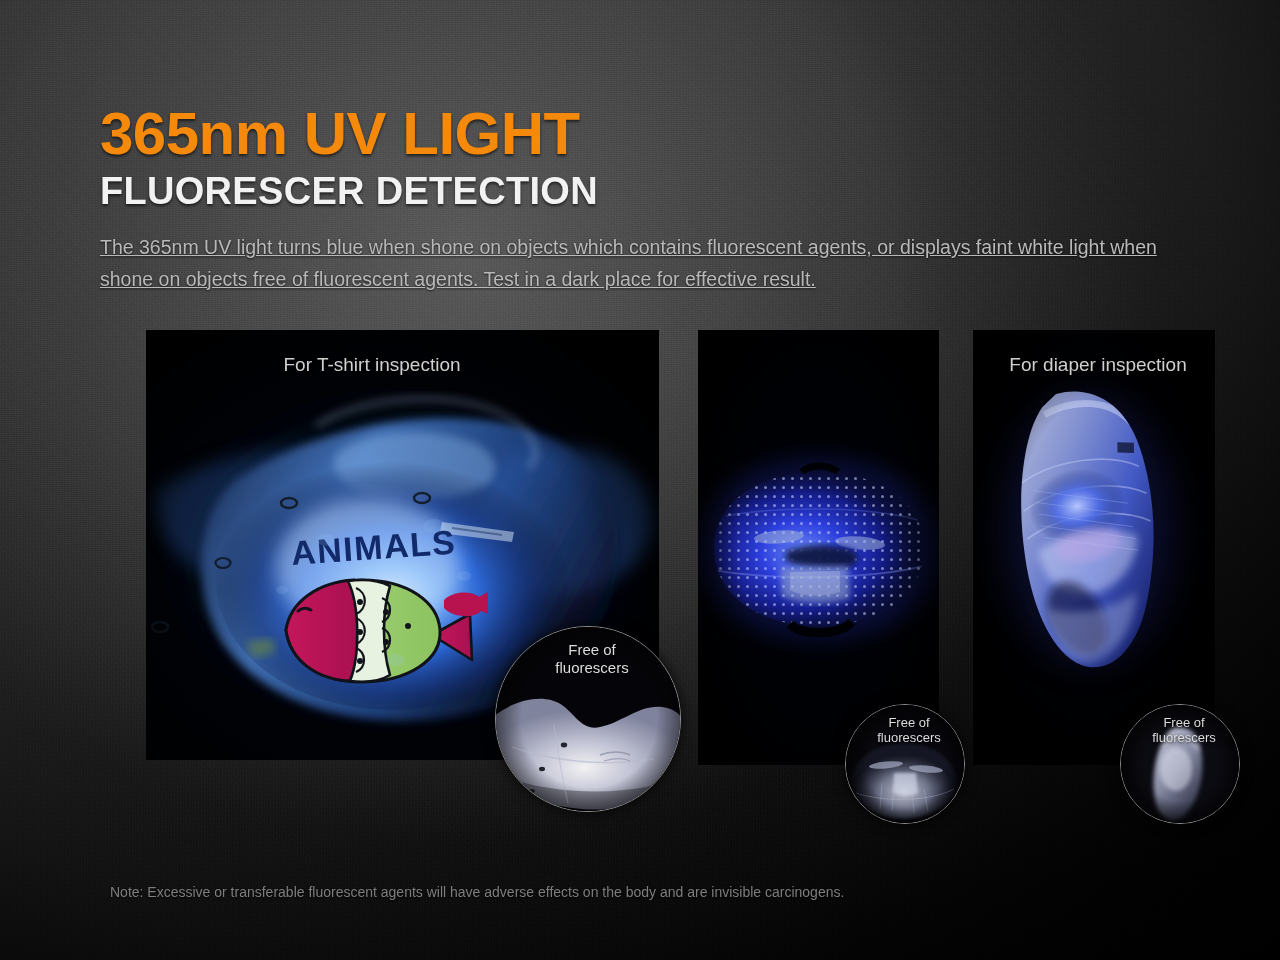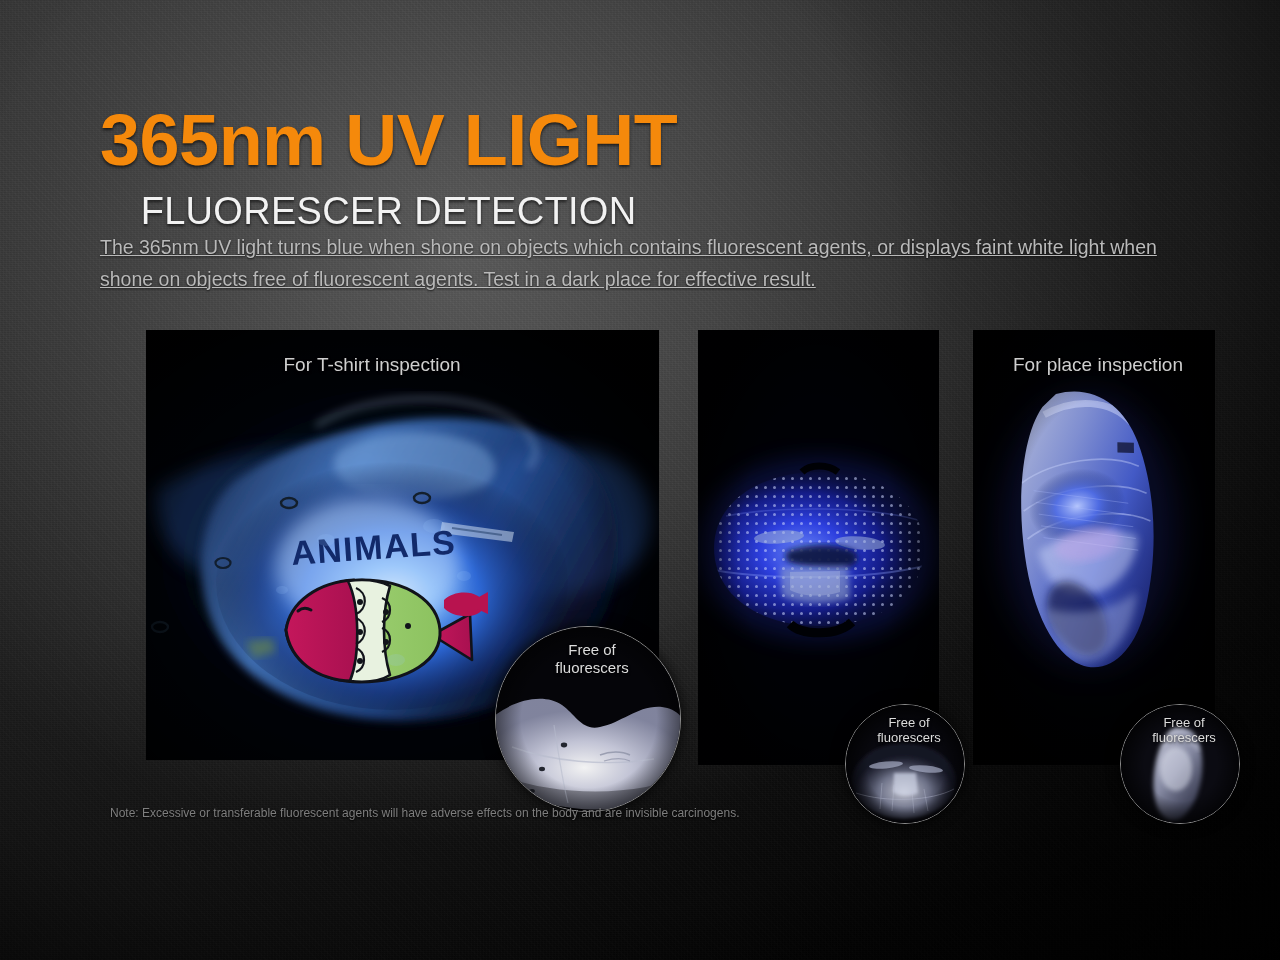--- a/index.html
+++ b/index.html
@@ -33,31 +33,31 @@
       repeating-linear-gradient(45deg, rgba(255,255,255,.018) 0px, rgba(255,255,255,.018) 1px, rgba(0,0,0,.02) 1px, rgba(0,0,0,.02) 4px);
   }
   #vignette {
     position:absolute; inset:0; pointer-events:none;
     background: radial-gradient(ellipse 1150px 1000px at 34% 28%, rgba(0,0,0,0) 40%, rgba(0,0,0,.35) 68%, rgba(0,0,0,.8) 88%, rgba(0,0,0,.95) 100%);
   }
 
   
   #header { position:absolute; left:100px; top:104px; z-index:5; }
   #title-main {
-    font-size: 72px;
+    font-size: 60px;
     font-weight: bold;
     color: #F5890B;
     letter-spacing: -0.5px;
     line-height: 1;
     text-shadow: 0 2px 3px rgba(0,0,0,.6);
   }
   #title-sub {
-    margin-top: 16px;
+    margin-top: 8px;
     font-size: 38px;
-    font-weight: normal;
+    font-weight: bold;
     color: #f2f2f2;
     letter-spacing: 0.3px;
     line-height: 1;
     text-shadow: 0 2px 3px rgba(0,0,0,.6);
     text-align: center;
   }
   #description {
     position:absolute; left:100px; top:232px; width: 1070px;
     font-size: 19.5px;
     line-height: 1.62;
@@ -101,22 +101,22 @@
 
   #inset-tshirt { left:452px; top:626px; width:186px; height:186px; }
   #inset-tshirt .inset-label { top:14px; font-size:15px; }
   #inset-mask   { left:802px; top:704px; width:120px; height:120px; }
   #inset-mask .inset-label { top:10px; font-size:13px; }
   #inset-diaper { left:1077px; top:704px; width:120px; height:120px; }
   #inset-diaper .inset-label { top:10px; font-size:13px; }
 
   
   #footer-note {
-    position:absolute; left:110px; top:806px; z-index:6;
-    font-size:12px; color:#7e7e7e;
+    position:absolute; left:110px; top:884px; z-index:6;
+    font-size:14px; color:#7e7e7e;
     text-shadow:0 1px 2px rgba(0,0,0,.9);
   }
 
   svg { display:block; }
 </style>
 </head>
 <body>
 
 <div id="page">
 
@@ -381,21 +381,21 @@
             <stop offset="52%" stop-color="#000" stop-opacity="0"></stop>
             <stop offset="100%" stop-color="#000" stop-opacity=".95"></stop>
           </radialGradient>
         </defs>
       </svg>
     </div>
 
     <div class="panel-caption" id="caption-tshirt">For T-shirt inspection</div>
 
 
-    <div class="panel-caption" id="caption-diaper">For place inspection</div>
+    <div class="panel-caption" id="caption-diaper">For diaper inspection</div>
 
     <div class="inset" id="inset-tshirt">
       <svg width="186" height="186" viewBox="0 0 186 186">
         <defs>
           <radialGradient id="wGlow" cx="48%" cy="62%" r="52%">
             <stop offset="0%" stop-color="#ffffff" stop-opacity=".95"></stop>
             <stop offset="45%" stop-color="#d7d9ec" stop-opacity=".9"></stop>
             <stop offset="100%" stop-color="#9fa3c2" stop-opacity=".8"></stop>
           </radialGradient>
           <filter id="wB">

